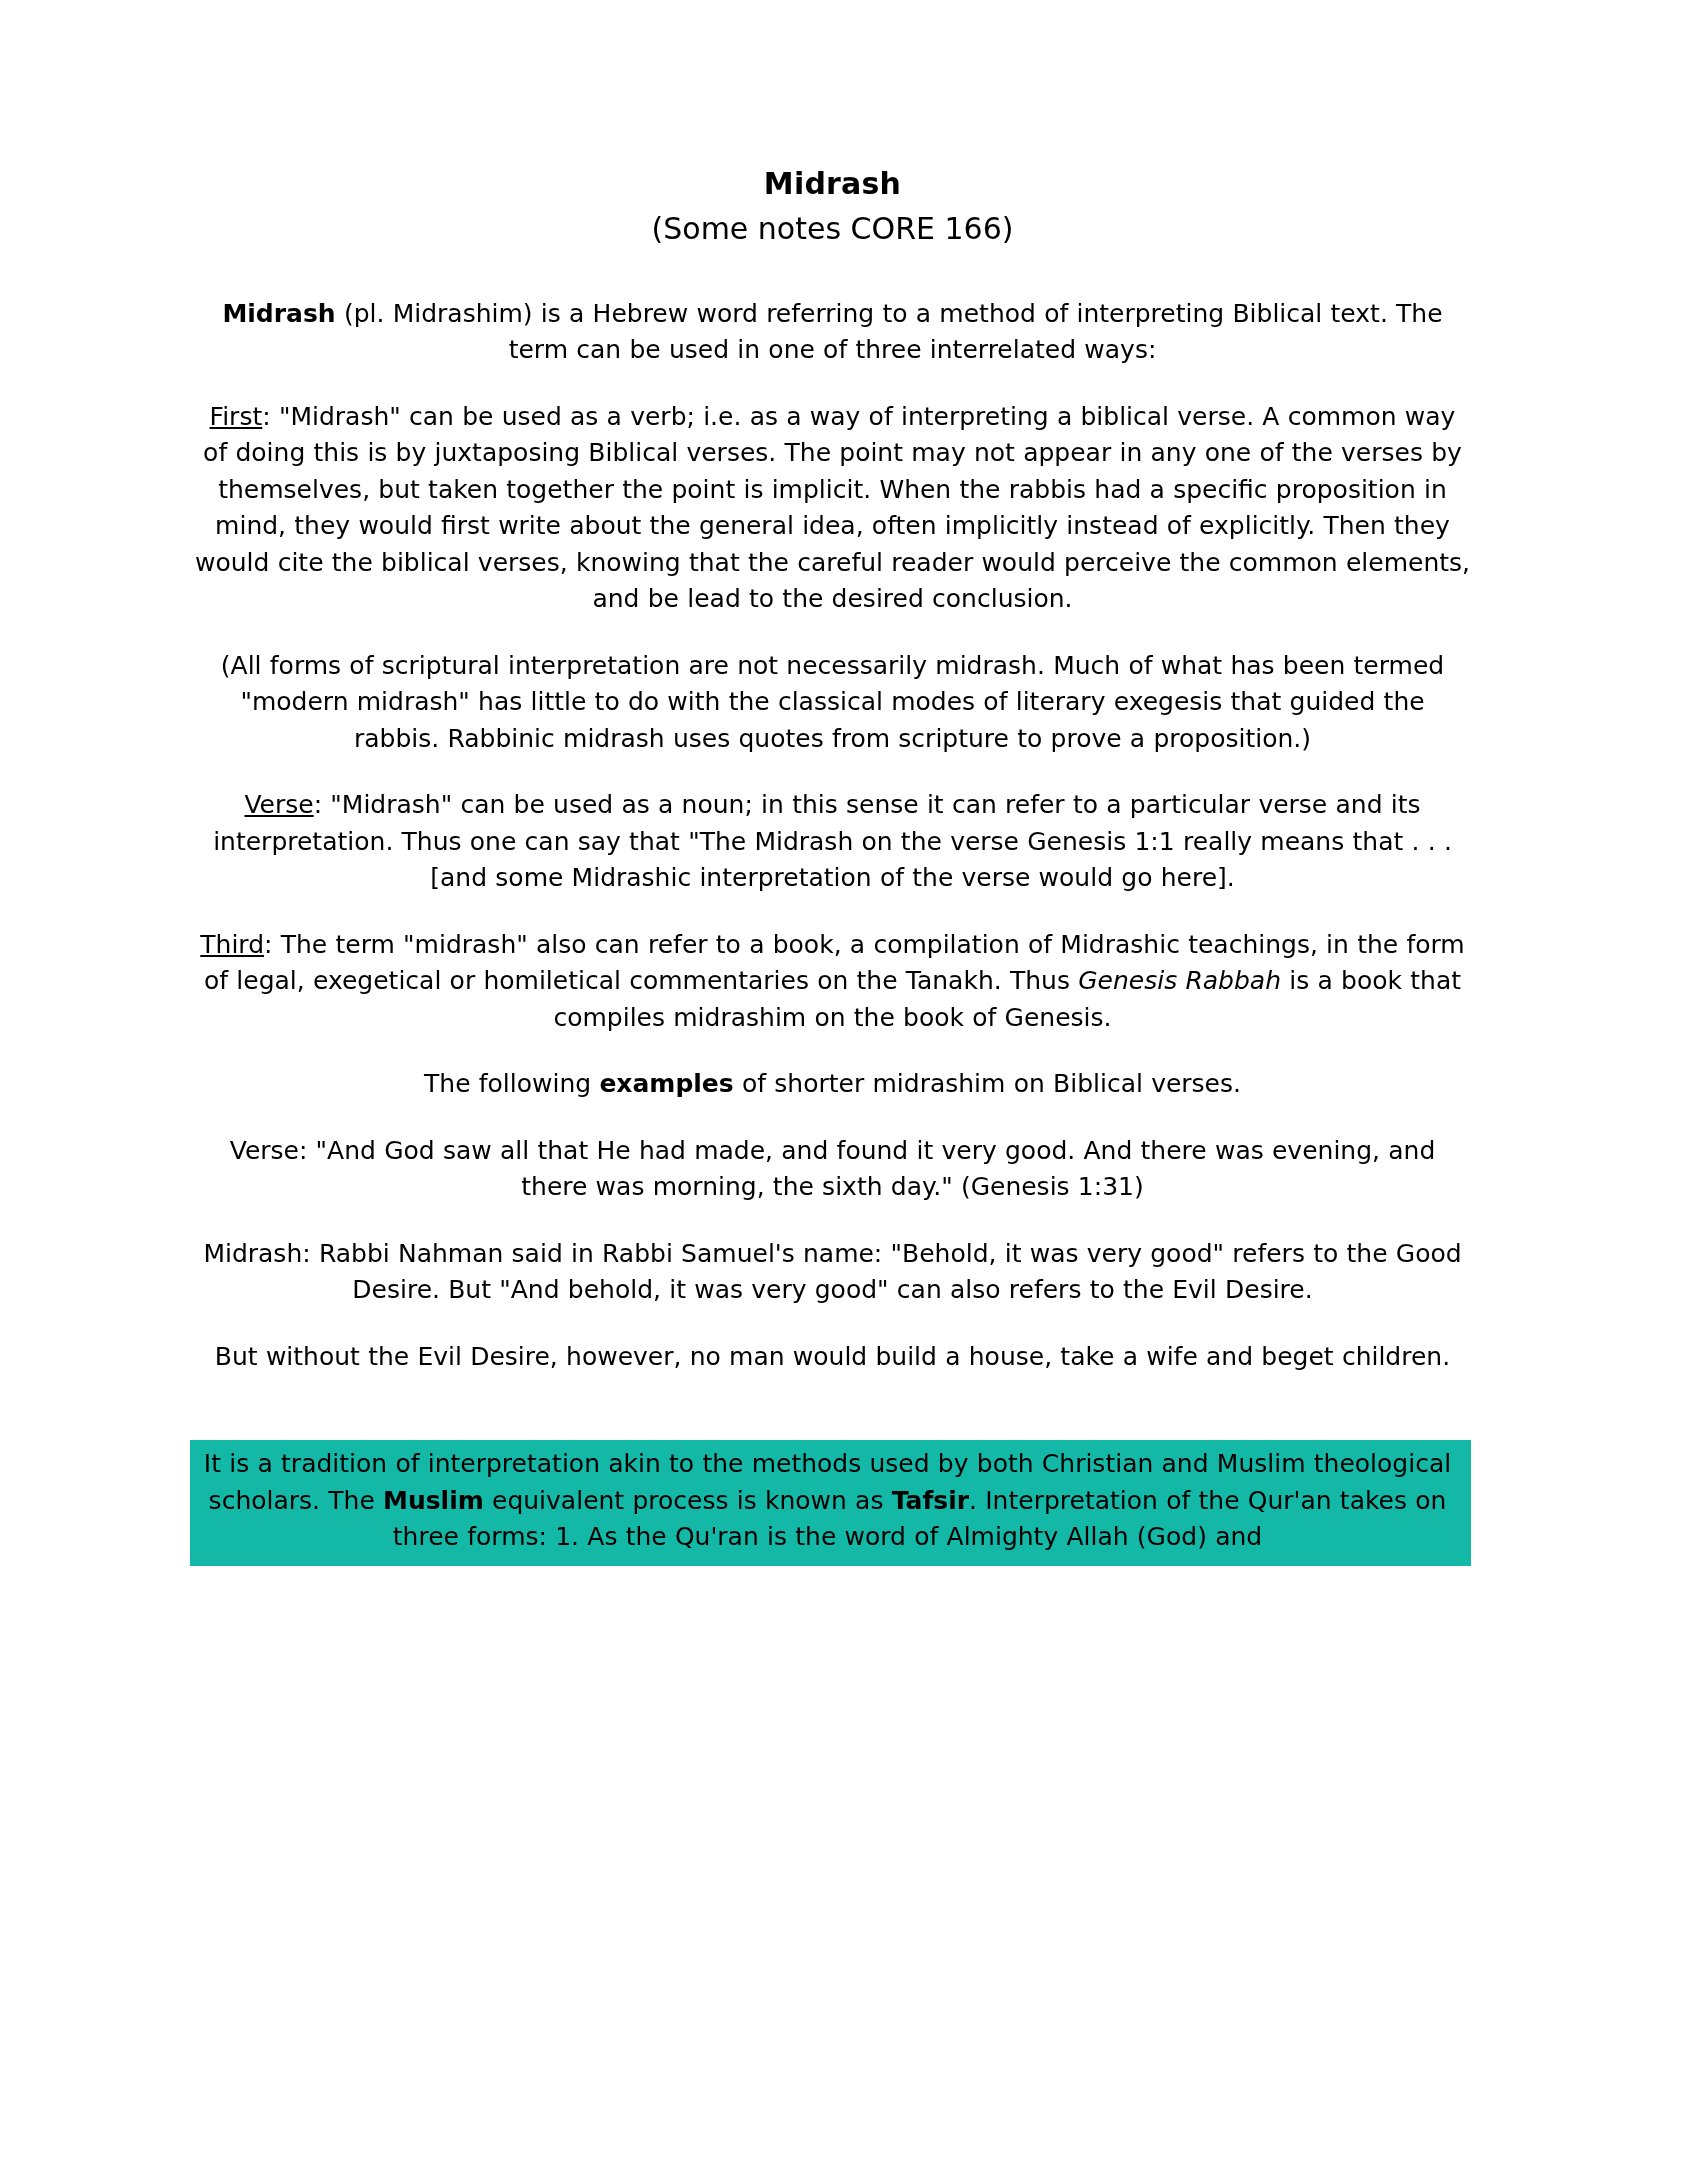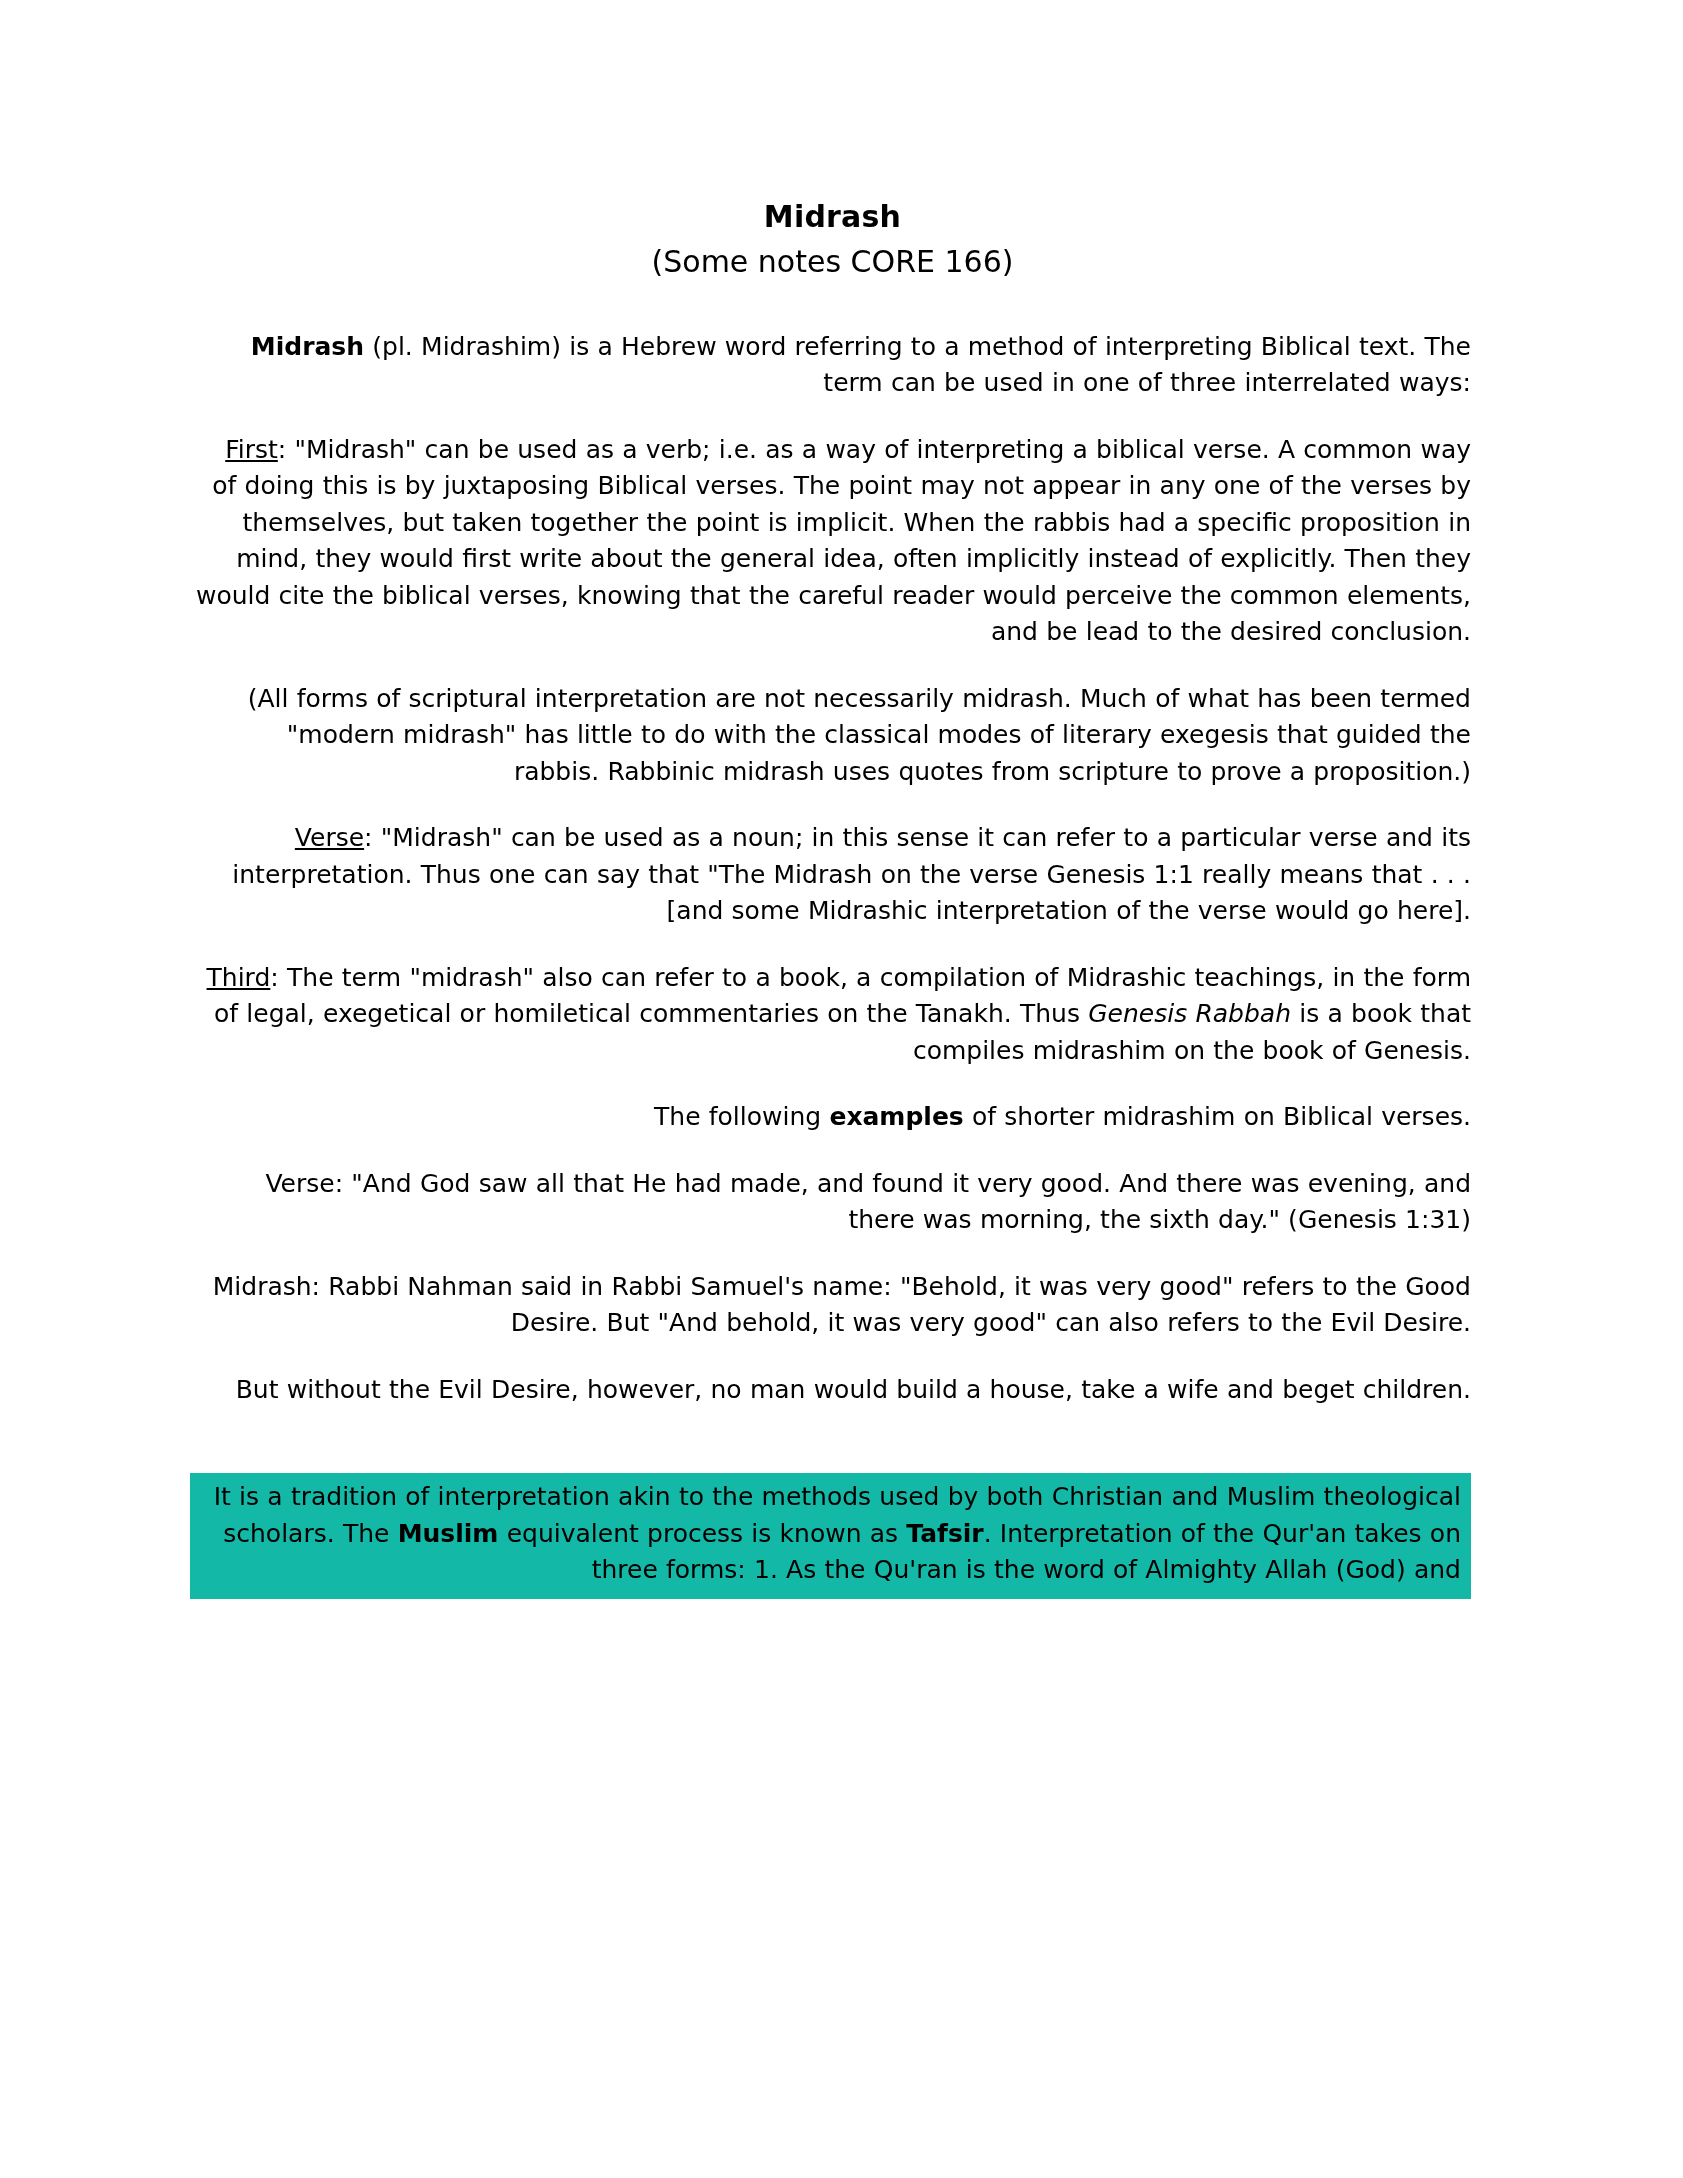--- a/index.html
+++ b/index.html
@@ -17,21 +17,21 @@
   .page {
     position: relative;
     width: 1683px;
     height: 2178px;
     background: #ffffff;
     box-sizing: border-box;
   }
   .content {
     position: absolute;
     left: 194px;
-    top: 198px;
+    top: 165px;
     width: 1277px;
   }
   .doc-title {
     text-align: center;
     font-size: 30px;
     font-weight: bold;
     letter-spacing: 0.2px;
     margin: 0 0 6px 0;
     line-height: 1.25;
   }
@@ -39,21 +39,21 @@
     text-align: center;
     font-size: 30px;
     font-weight: normal;
     margin: 0 0 48px 0;
     line-height: 1.3;
   }
   p.para {
     font-size: 25px;
     line-height: 1.46;
     margin: 0 0 30px 0;
-    text-align: right;
+    text-align: center;
     word-spacing: 0.3px;
   }
   p.para:last-child { margin-bottom: 0; }
   .indent {
     margin-left: 97px;
   }
   .gap-before { margin-top: 44px; }
   .b { font-weight: bold; }
   .u { text-decoration: underline; }
   .i { font-style: italic; }

